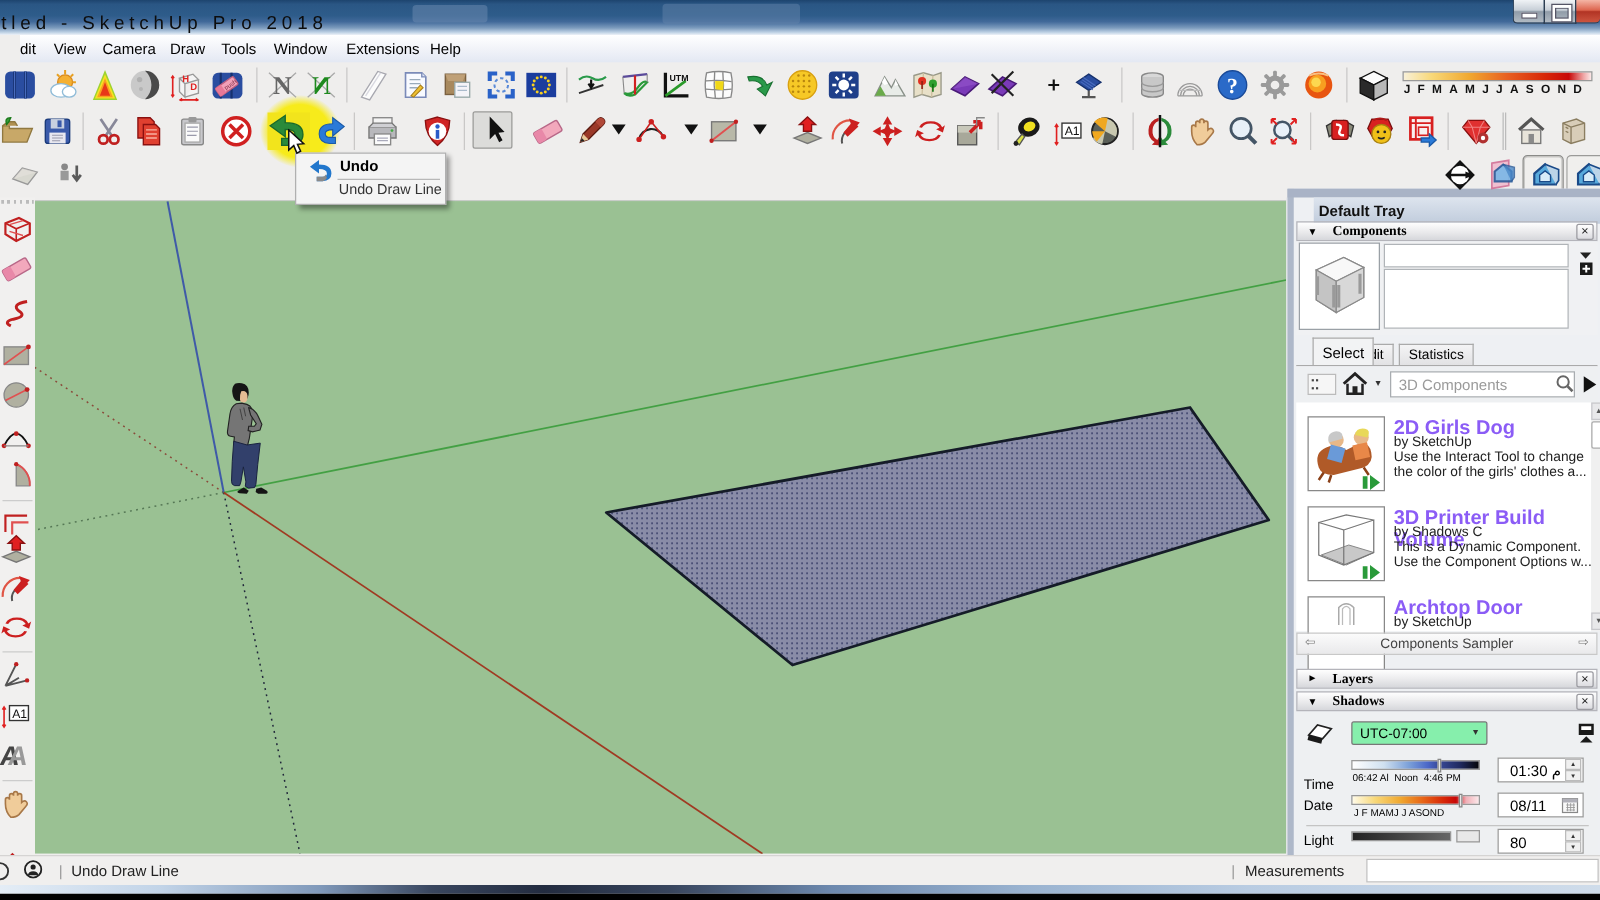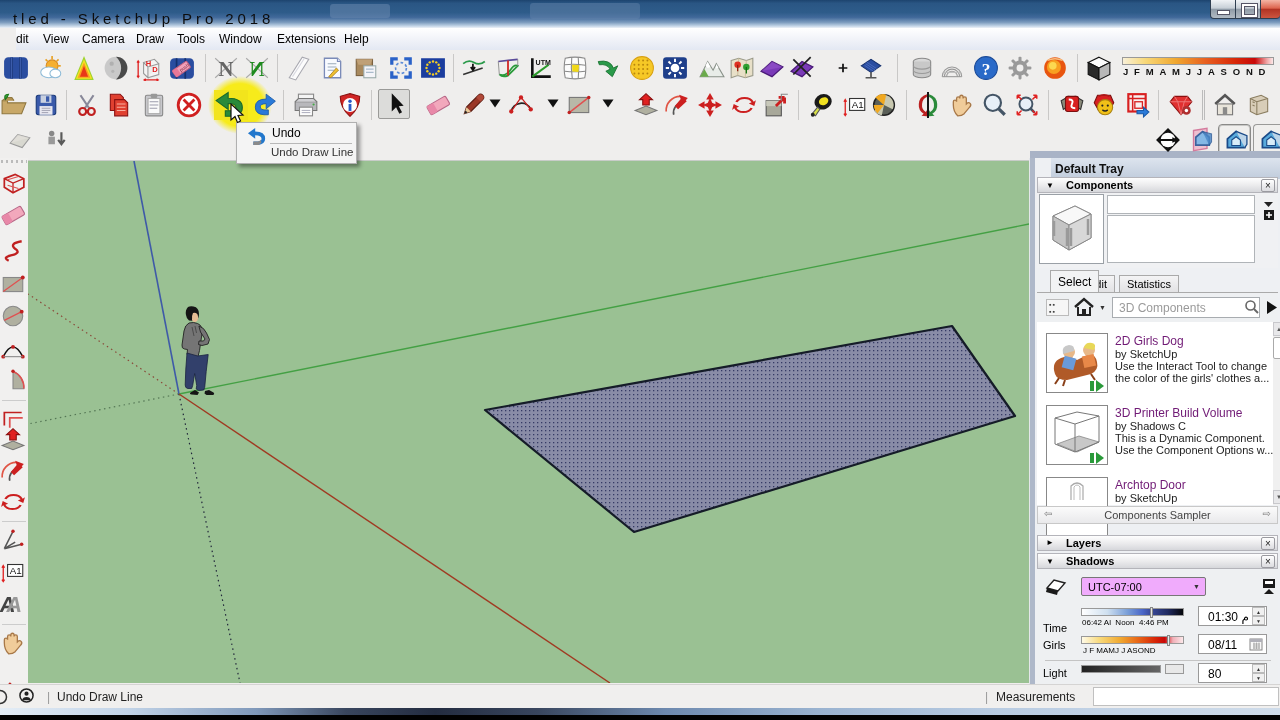--- a/index.html
+++ b/index.html
@@ -4,21 +4,21 @@
 <style>
 * { margin:0; padding:0; box-sizing:border-box; }
 html,body { width:1280px; height:720px; overflow:hidden; }
 body { font-family:"Liberation Sans", sans-serif; position:relative; background:#000; }
 #page { position:absolute; left:0; top:0; width:1280px; height:720px; background:#efeeed; }
 .abs { position:absolute; }
 
 
 #titlebar { left:0; top:0; width:1280px; height:28px;
   background:linear-gradient(#1d446e 0%, #2a5684 12%, #2e5c8a 45%, #41699a 62%, #7d9cbe 80%, #c2d4e6 93%, #eef2f8 100%); }
-#titletext { left:1px; top:10px; font-size:15px; color:#0d0d0d; letter-spacing:3.9px;margin-left:12px; }
+#titletext { left:1px; top:10px; font-size:15px; color:#0d0d0d; letter-spacing:3.9px; }
 .winbtn { top:0px; height:19px; border:1px solid #2e3e50; border-top:none;
   background:linear-gradient(#f0f3f6 0%, #c7cfd7 45%, #909ca8 52%, #b2bbc4 100%); }
 #btnmin { left:1210px; width:26px; border-radius:0 0 0 4px; }
 #btnmax { left:1235px; width:26px; }
 #btnclose { left:1260px; width:20px; background:linear-gradient(#f4b5a5 0%, #dd654e 45%, #b23424 52%, #cc5540 100%); border-radius:0 0 4px 0; border-right:none;}
 #btnmin:after { content:""; position:absolute; left:6px; top:10px; width:11px; height:3px; background:#fff; border:1px solid #556; }
 #btnmax:after { content:""; position:absolute; left:6px; top:4px; width:11px; height:9px; border:2px solid #fff; box-shadow:0 0 0 1px #556, inset 0 0 0 1px #556; }
 
 
 #menubar { left:16px; top:28px; width:1280px; height:22px;
@@ -38,21 +38,21 @@
 
 #canvas { left:28px; top:160px; width:1001px; height:522px; background:#9ac193; border-top:1px solid #c8ccc8; }
 #canvasborder { left:1029px; top:158px; width:6px; height:526px; background:#e4e6ea; }
 
 
 #tray { left:1030px; top:151px; width:250px; height:533px; background:#aeb8c9; }
 #trayinner { position:absolute; left:5px; top:0px; width:245px; height:533px; background:#eef0f3; }
 #traytitle { position:absolute; left:16px; top:7px; width:245px; height:21px; background:linear-gradient(#dde4ee,#c0ccdc); font-size:12px; font-weight:bold; color:#111; padding:4px 0 0 4px; }
 .sechdr { position:absolute; left:2px; width:241px; height:16px; background:linear-gradient(#fefefe,#eaeaec 55%,#d6d7db); border:1px solid #b4b4ba; font-size:11px; font-weight:bold; color:#000; }
 .sechdr .tri { position:absolute; left:8px; top:3px; font-size:8px; }
-.sechdr .lbl { position:absolute; left:28px; top:1px; }
+.sechdr .lbl { position:absolute; left:28px; top:1px;font-family:Liberation Serif, serif; }
 .closex { position:absolute; right:2px; top:1px; width:14px; height:13px; border:1px solid #9a9aa0; border-radius:2px; background:linear-gradient(#fff,#dcdce0); font-size:10px; text-align:center; line-height:11px; color:#222; font-weight:normal;}
 
 
 #compbody { position:absolute; left:2px; top:42px; width:241px; height:75px; background:#f0f1f3; }
 #thumbbox { position:absolute; left:2px; top:1px; width:65px; height:70px; background:#fff; border:1px solid #9aa0a6; }
 #namebox  { position:absolute; left:70px; top:2px; width:148px; height:19px; background:#fff; border:1px solid #b0b4b8; }
 #descbox  { position:absolute; left:70px; top:22px; width:148px; height:48px; background:#fff; border:1px solid #b0b4b8; }
 #addicon { position:absolute; left:225px; top:7px; width:13px; height:22px; }
 
 .tab { position:absolute; font-size:11px; color:#000; background:linear-gradient(#f4f4f5,#e2e2e4); border:1px solid #aaa; border-bottom:none; padding:2px 7px 0 7px; height:17px; }
@@ -64,55 +64,55 @@
 #whrow { position:absolute; left:2px; top:142px; width:241px; height:29px; background:#eef0f2; }
 #gridbtn { position:absolute; left:9px; top:6px; width:23px; height:17px; border:1px solid #bbb; background:#f6f6f6; font-size:7px; color:#444; padding:1px 0 0 2px; letter-spacing:1px; line-height:7px;}
 #homebtn { position:absolute; left:36px; top:4px; width:22px; height:20px; }
 #homedrop { position:absolute; left:59px; top:5px; width:13px; height:18px; font-size:7px; padding-top:6px; text-align:center; color:#333;}
 #whbox { position:absolute; left:75px; top:4px; width:148px; height:21px; background:#fff; border:1px solid #a8acb0; font-size:12px; color:#9a9a9a; padding:3px 0 0 6px;}
 #whmag { position:absolute; left:207px; top:6px; width:16px; height:16px; }
 #whgo { position:absolute; left:227px; top:4px; width:16px; height:21px; }
 
 #complist { position:absolute; left:2px; top:171px; width:236px; height:183px; background:#fff; }
 .citem .cthumb { position:absolute; left:9px; width:62px; height:60px; background:#fff; border:1px solid #888; }
-.citem .ctitle { position:absolute; left:78px; font-size:12px; font-weight:normal; color:#701a75; }
+.citem .ctitle { position:absolute; left:78px; font-size:16px; font-weight:bold; color:#8b5cf6; }
 .citem .cby { position:absolute; left:78px; font-size:11px; color:#222; }
 .citem .cdesc { position:absolute; left:78px; font-size:11px; color:#222; line-height:12px; width:155px; white-space:nowrap;}
 #listsb { position:absolute; left:238px; top:171px; width:12px; height:183px; background:#f0f0f0; }
 #listsb .sbbtn { position:absolute; left:0; width:12px; height:14px; background:#e8e8ea; border:1px solid #c8c8cc; font-size:6px; text-align:center; line-height:13px; color:#555;}
 #listsb .sbthumb { position:absolute; left:0; top:15px; width:12px; height:22px; background:#fff; border:1px solid #aaa; border-radius:2px;}
 #sampler { position:absolute; left:2px; top:355px; width:241px; height:18px; background:linear-gradient(#fbfbfb,#e9e9eb); border:1px solid #c8c8c8; font-size:11px; color:#444; text-align:center; padding-top:2px;}
 #sampler .arr { position:absolute; top:1px; font-size:10px; color:#777; }
 
 #lay { top:384px; }
 #shd { top:402px; }
 #shadowbody { position:absolute; left:2px; top:419px; width:241px; height:114px; background:#eef0f2; }
 .srow { position:absolute; font-size:11px; color:#000; }
-#utc { position:absolute; left:44px; top:7px; width:125px; height:19px; background:#f0abfc; border:1px solid #777; border-radius:2px; font-size:11px; padding:3px 0 0 6px; }
+#utc { position:absolute; left:44px; top:7px; width:109px; height:19px; background:#86efac; border:1px solid #777; border-radius:2px; font-size:11px; padding:3px 0 0 6px; }
 #utc:after { content:"▼"; position:absolute; right:5px; top:5px; font-size:7px; color:#333; }
 .sinput { position:absolute; left:161px; width:69px; height:20px; background:#fff; border:1px solid #999; font-size:12px; padding:3px 0 0 9px; }
 .spin { position:absolute; right:1px; top:0px; width:13px; height:18px; font-size:5px; text-align:center; color:#333; line-height:9px;}
 .spin div { border:1px solid #bbb; background:#f0f0f0; height:9px; }
 #timegrad { position:absolute; left:44px; top:38px; width:103px; height:8px; border:1px solid #999;
   background:linear-gradient(90deg,#ffffff 0%, #cfe0f0 25%, #7a9fd8 45%, #4a66c8 60%, #3a4a9a 68%, #202a60 85%, #05060a 100%); }
 #dategrad { position:absolute; left:44px; top:66px; width:103px; height:8px; border:1px solid #999;
   background:linear-gradient(90deg,#fffbe8 0%, #f8d878 18%, #f0a830 38%, #e86818 55%, #d82808 72%, #c80808 82%, #f0b0b8 90%, #fce8ea 100%); }
 .gthumb { position:absolute; top:-2px; width:3px; height:11px; background:#e8e8e8; border:1px solid #888; }
 .gradlbl { position:absolute; font-size:8px; color:#000; white-space:nowrap; }
 #sep2 { position:absolute; left:8px; top:90px; width:226px; height:1px; background:#c4c4c4; }
 
 
 #statusbar { left:0; top:684px; width:1280px; height:24px; background:#f0efee; border-top:1px solid #d5d4d3; font-size:12px; color:#222; }
 #bottomblue { left:0; top:708px; width:1280px; height:7px;
   background:linear-gradient(90deg,#e4edf6 0%,#c2d4e8 10%,#8099ba 20%,#39465e 27%,#232c40 34%,#39465e 42%,#6d89ae 52%,#9ab3d0 64%,#b9cce2 78%,#cfdcea 100%); }
 #bottomblack { left:0; top:715px; width:1280px; height:5px; background:#010101; }
 
 
 #tooltip { left:236px; top:122px; width:121px; height:42px; background:#f4f4f4; border:1px solid #b0b0b0; box-shadow:3px 3px 4px rgba(0,0,0,0.4); z-index:30; }
-#tooltip .t1 { position:absolute; left:35px; top:3px; font-size:12px; font-weight:normal; color:#000; }
+#tooltip .t1 { position:absolute; left:35px; top:3px; font-size:12px; font-weight:bold; color:#000; }
 #tooltip .t2 { position:absolute; left:34px; top:23px; font-size:11.5px; color:#333; white-space:nowrap; }
 #tooltip .sep { position:absolute; left:33px; top:20px; width:82px; height:1px; background:#b8b8b8; }
 #yellowblob { left:208px; top:76px; width:64px; height:58px; background:radial-gradient(ellipse, rgba(247,235,27,1) 52%, rgba(247,235,27,0) 71%); z-index:5; border-radius:50%; }
 #cursor { left:229px; top:103px; z-index:40; }
 </style>
 </head>
 <body>
 <div id="page">
 
   <div class="abs" id="titlebar">
@@ -845,21 +845,21 @@
           </svg>
         <span class="srow" style="left:6px; top:52px;">Time</span>
         <div id="timegrad">
             <div class="gthumb" style="left:68px"></div>
           </div>
         <span class="gradlbl" style="left:45px; top:48px;">06:42 Al&nbsp;&nbsp;Noon&nbsp;&nbsp;4:46 PM</span>
         <div class="sinput" style="top:36px;">01:30 م<span class="spin">
               <div>▲</div>
               <div>▼</div>
             </span></div>
-        <span class="srow" style="left:6px; top:69px;">Girls</span>
+        <span class="srow" style="left:6px; top:69px;">Date</span>
         <div id="dategrad">
             <div class="gthumb" style="left:85px"></div>
           </div>
         <span class="gradlbl" style="left:46px; top:76px;">J F MAMJ J ASOND</span>
         <div class="sinput" style="top:64px;">08/11<svg style="position:absolute;right:3px;top:2px" width="14" height="14" viewBox="0 0 14 14">
               <rect x="1" y="2" width="12" height="11" fill="#f8f8f8" stroke="#888"></rect>
               <rect x="1" y="2" width="12" height="3" fill="#b0b0b8"></rect>
               <path d="M4,7 L11,7 M4,9 L11,9 M4,11 L11,11 M5,5.5 L5,12 M7.5,5.5 L7.5,12 M10,5.5 L10,12" stroke="#999" stroke-width="0.7"></path>
             </svg></div>
         <div id="sep2"></div>

